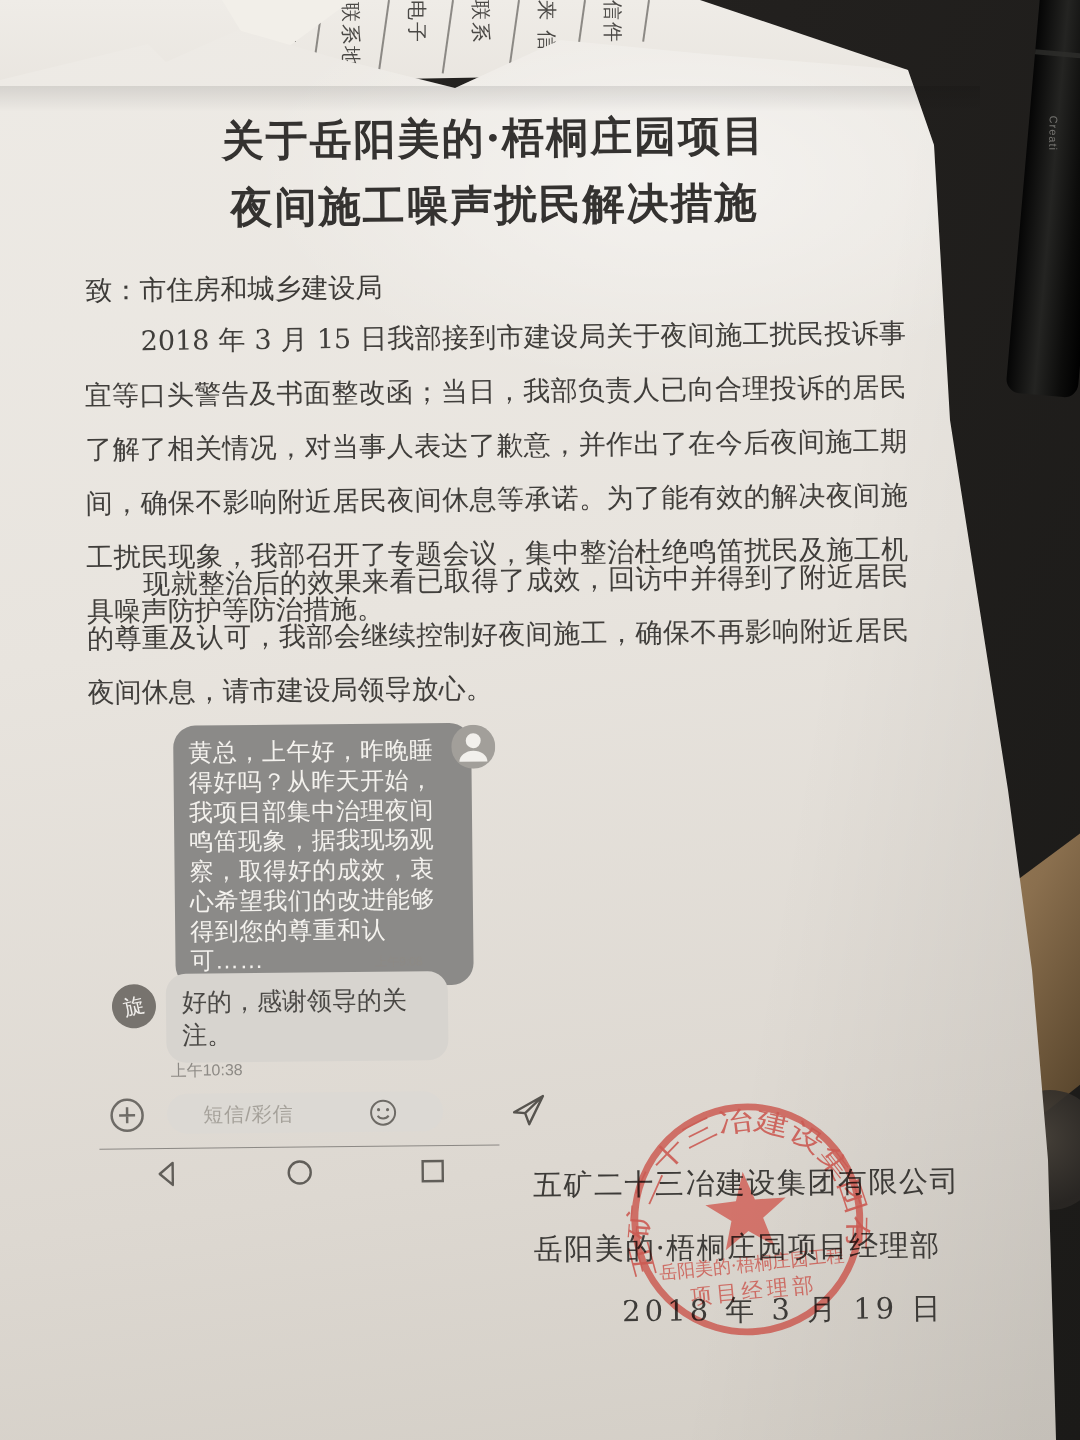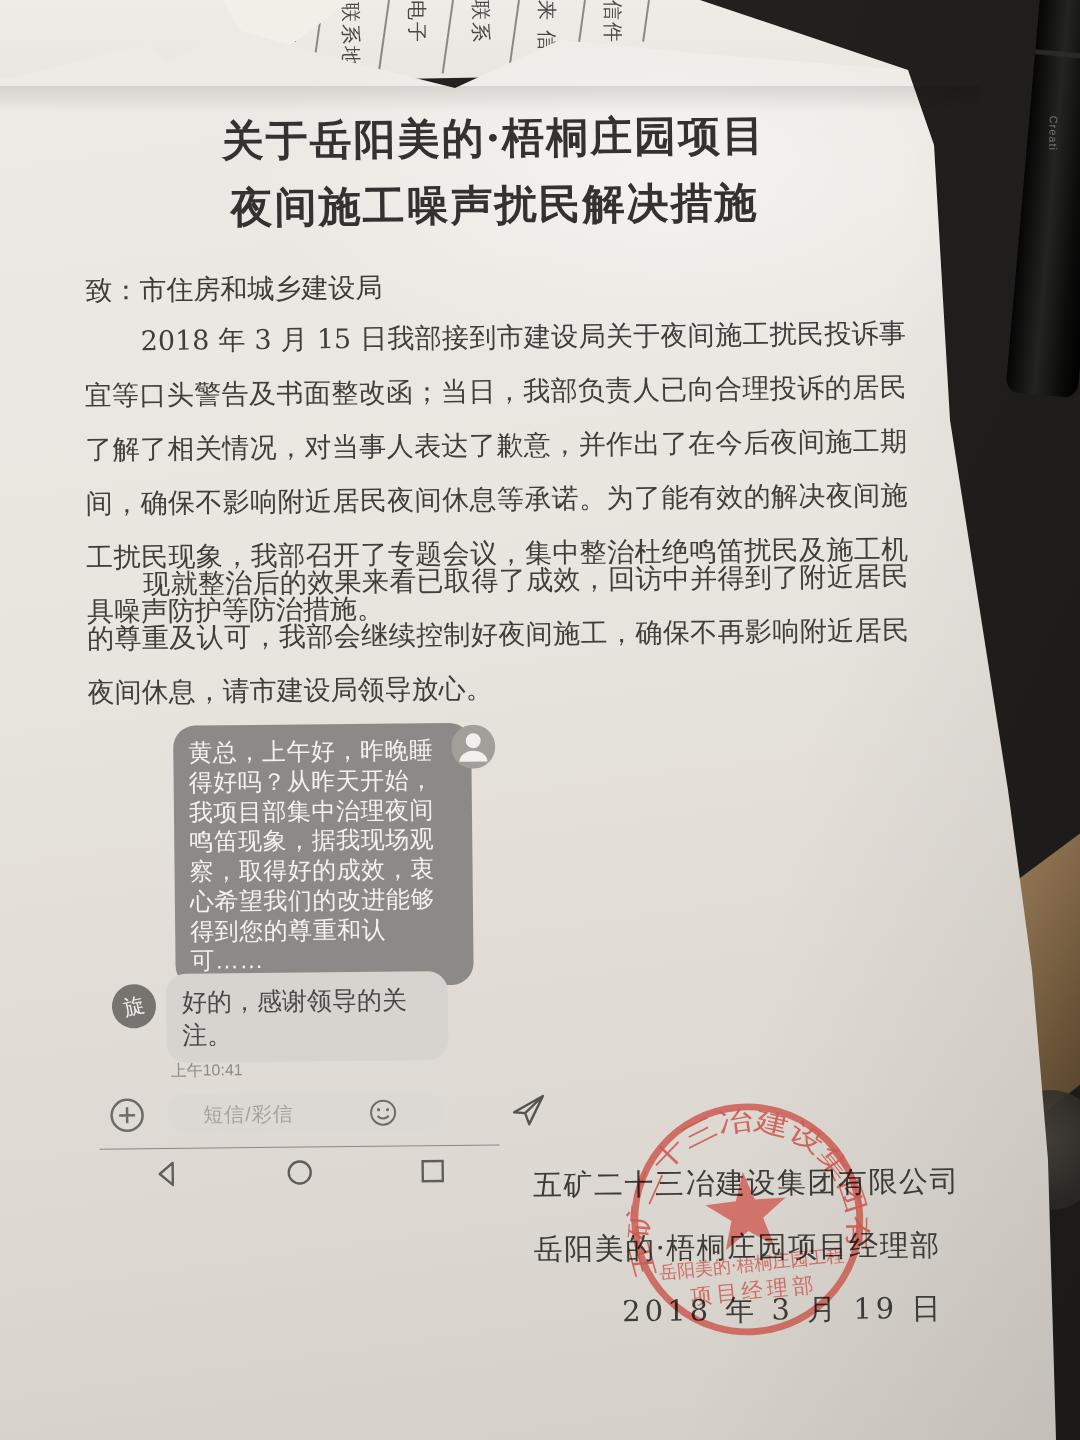--- a/index.html
+++ b/index.html
@@ -138,21 +138,21 @@
           <circle cx="22" cy="16" r="7.5" fill="#f2f0ec"></circle>
           <path d="M8 37 a14 11 0 0 1 28 0 Z" fill="#f2f0ec"></path>
         </svg>
       </div>
       <div id="time-out">上午9:08</div>
 
       <div id="avatar-in">
         <span>旋</span>
       </div>
       <div id="bubble-in">好的，感谢领导的关注。</div>
-      <div id="time-in">上午10:41</div>
+      <div id="time-in">上午10:38</div>
 
       <div id="input-row">
         <span id="plus-icon">
           <svg viewBox="0 0 36 36" width="36" height="36">
             <circle cx="18" cy="18" r="15.5" fill="none" stroke="#6e6b66" stroke-width="2.5"></circle>
             <path d="M18 10 v16 M10 18 h16" stroke="#6e6b66" stroke-width="2.5"></path>
           </svg>
         </span>
         <div id="input-field">
           <span id="input-placeholder">短信/彩信</span>

